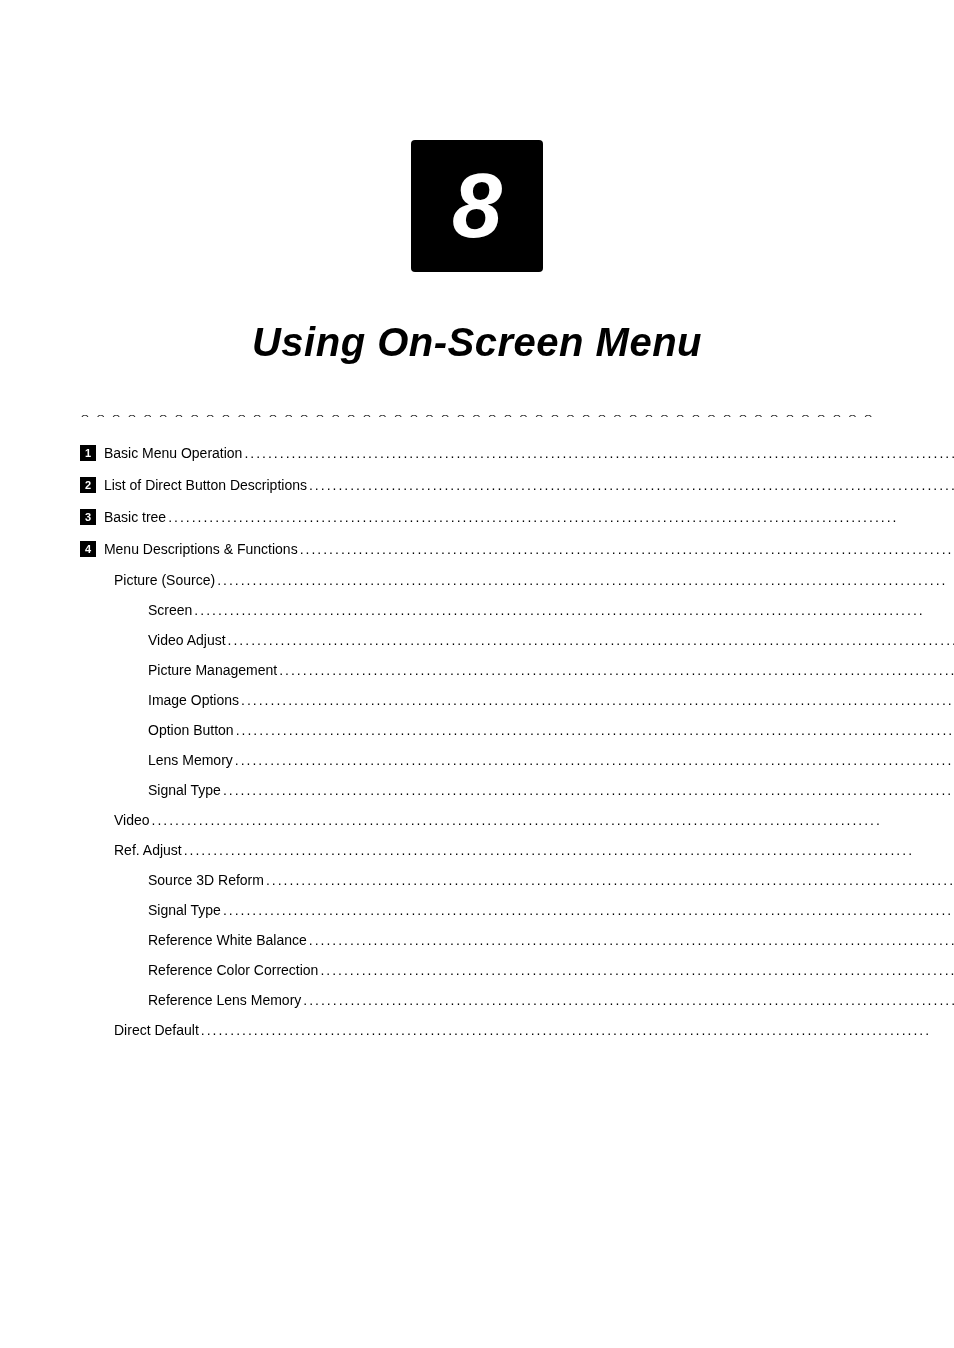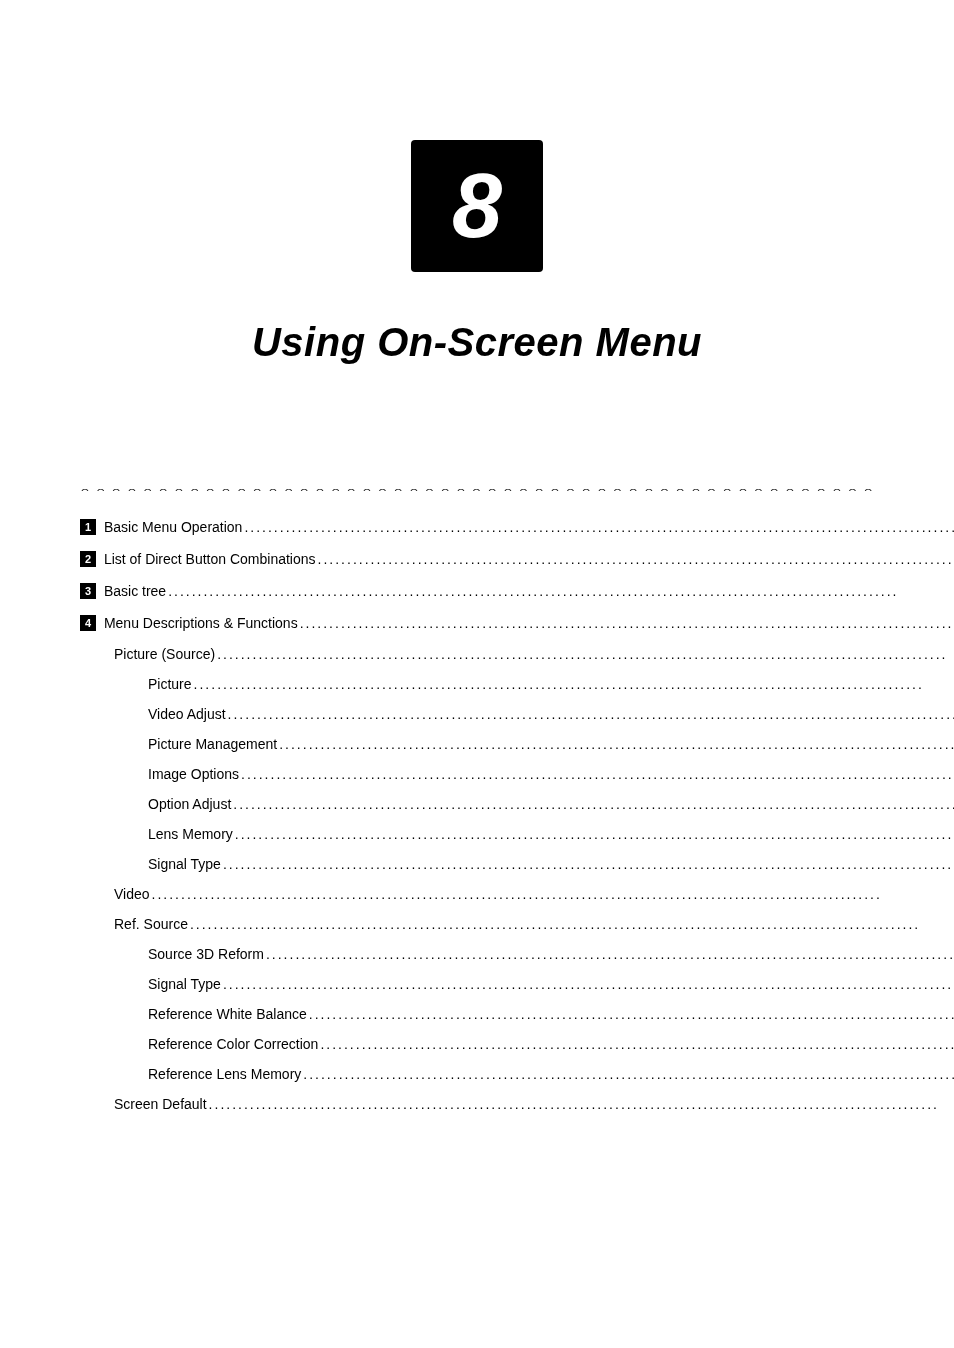--- a/index.html
+++ b/index.html
@@ -1,19 +1,19 @@
 <!DOCTYPE html>
 <html><head>
 <meta charset="utf-8">
 <style>
   * { margin: 0; padding: 0; box-sizing: border-box; }
   html, body { width: 954px; height: 1348px; background: #fff; font-family: Arial, Helvetica, sans-serif; color: #000; }
   .page { width: 954px; height: 1348px; position: relative; padding: 0 80px; }
   .chapter-box { width: 132px; height: 132px; background: #000; color: #fff; display: flex; align-items: center; justify-content: center; font-family: "Arial Black", Arial, sans-serif; font-style: italic; font-weight: 900; font-size: 90px; margin: 140px auto 48px auto; border-radius: 4px; }
-  .chapter-title { text-align: center; font-family: "Arial Black", Arial, sans-serif; font-style: italic; font-weight: 900; font-size: 40px; margin-bottom: 118px; letter-spacing: 0.5px; }
+  .chapter-title { text-align: center; font-family: "Arial Black", Arial, sans-serif; font-style: italic; font-weight: 900; font-size: 40px; margin-bottom: 44px; letter-spacing: 0.5px; }
   .dotrule { width: 100%; height: 8px; margin-bottom: 28px; overflow: hidden; white-space: nowrap; font-size: 16px; letter-spacing: 6px; color: #000; font-weight: bold; }
   .columns { display: flex; gap: 40px; margin-top: 9px; }
   .col { flex: 1; }
   .toc-row { display: flex; align-items: baseline; font-size: 14px; line-height: 1; margin-bottom: 16px; white-space: nowrap; }
   .toc-label { flex: 0 0 auto; }
   .toc-dots { flex: 1 1 auto; overflow: hidden; letter-spacing: 2px; color: #000; margin: 0 2px; }
   .toc-dots::after { content: "............................................................................................................................"; }
   .ind0 { padding-left: 0; }
   .ind1 { padding-left: 34px; }
   .ind2 { padding-left: 68px; }
@@ -28,69 +28,69 @@
   </div>
   <h1 class="chapter-title">Using On-Screen Menu</h1>
   <div class="dotrule">○○○○○○○○○○○○○○○○○○○○○○○○○○○○○○○○○○○○○○○○○○○○○○○○○○○○○○○○○○○○</div>
   <div class="columns">
     <div class="col" id="col-left">
         <div class="toc-row ind0">
           <span class="toc-label"><span class="num-badge">1</span> <span>Basic Menu Operation</span></span>
           <span class="toc-dots"></span>
         </div>
         <div class="toc-row ind0">
-          <span class="toc-label"><span class="num-badge">2</span> <span>List of Direct Button Combinations</span></span>
+          <span class="toc-label"><span class="num-badge">2</span> <span>List of Direct Button Descriptions</span></span>
           <span class="toc-dots"></span>
         </div>
         <div class="toc-row ind0">
           <span class="toc-label"><span class="num-badge">3</span> <span>Basic tree</span></span>
           <span class="toc-dots"></span>
         </div>
         <div class="toc-row ind0">
           <span class="toc-label"><span class="num-badge">4</span> <span>Menu Descriptions &amp; Functions</span></span>
           <span class="toc-dots"></span>
         </div>
         <div class="toc-row ind1">
           <span class="toc-label"><span>Picture (Source)</span></span>
           <span class="toc-dots"></span>
         </div>
         <div class="toc-row ind2">
-          <span class="toc-label"><span>Picture</span></span>
+          <span class="toc-label"><span>Screen</span></span>
           <span class="toc-dots"></span>
         </div>
         <div class="toc-row ind2">
           <span class="toc-label"><span>Video Adjust</span></span>
           <span class="toc-dots"></span>
         </div>
         <div class="toc-row ind2">
           <span class="toc-label"><span>Picture Management</span></span>
           <span class="toc-dots"></span>
         </div>
         <div class="toc-row ind2">
           <span class="toc-label"><span>Image Options</span></span>
           <span class="toc-dots"></span>
         </div>
         <div class="toc-row ind2">
-          <span class="toc-label"><span>Option Adjust</span></span>
+          <span class="toc-label"><span>Option Button</span></span>
           <span class="toc-dots"></span>
         </div>
         <div class="toc-row ind2">
           <span class="toc-label"><span>Lens Memory</span></span>
           <span class="toc-dots"></span>
         </div>
         <div class="toc-row ind2">
           <span class="toc-label"><span>Signal Type</span></span>
           <span class="toc-dots"></span>
         </div>
         <div class="toc-row ind1">
           <span class="toc-label"><span>Video</span></span>
           <span class="toc-dots"></span>
         </div>
         <div class="toc-row ind1">
-          <span class="toc-label"><span>Ref. Source</span></span>
+          <span class="toc-label"><span>Ref. Adjust</span></span>
           <span class="toc-dots"></span>
         </div>
         <div class="toc-row ind2">
           <span class="toc-label"><span>Source 3D Reform</span></span>
           <span class="toc-dots"></span>
         </div>
         <div class="toc-row ind2">
           <span class="toc-label"><span>Signal Type</span></span>
           <span class="toc-dots"></span>
         </div>
@@ -100,20 +100,20 @@
         </div>
         <div class="toc-row ind2">
           <span class="toc-label"><span>Reference Color Correction</span></span>
           <span class="toc-dots"></span>
         </div>
         <div class="toc-row ind2">
           <span class="toc-label"><span>Reference Lens Memory</span></span>
           <span class="toc-dots"></span>
         </div>
         <div class="toc-row ind1">
-          <span class="toc-label"><span>Screen Default</span></span>
+          <span class="toc-label"><span>Direct Default</span></span>
           <span class="toc-dots"></span>
         </div>
       </div>
 
   </div>
 
 </div>
 
 </body></html>

